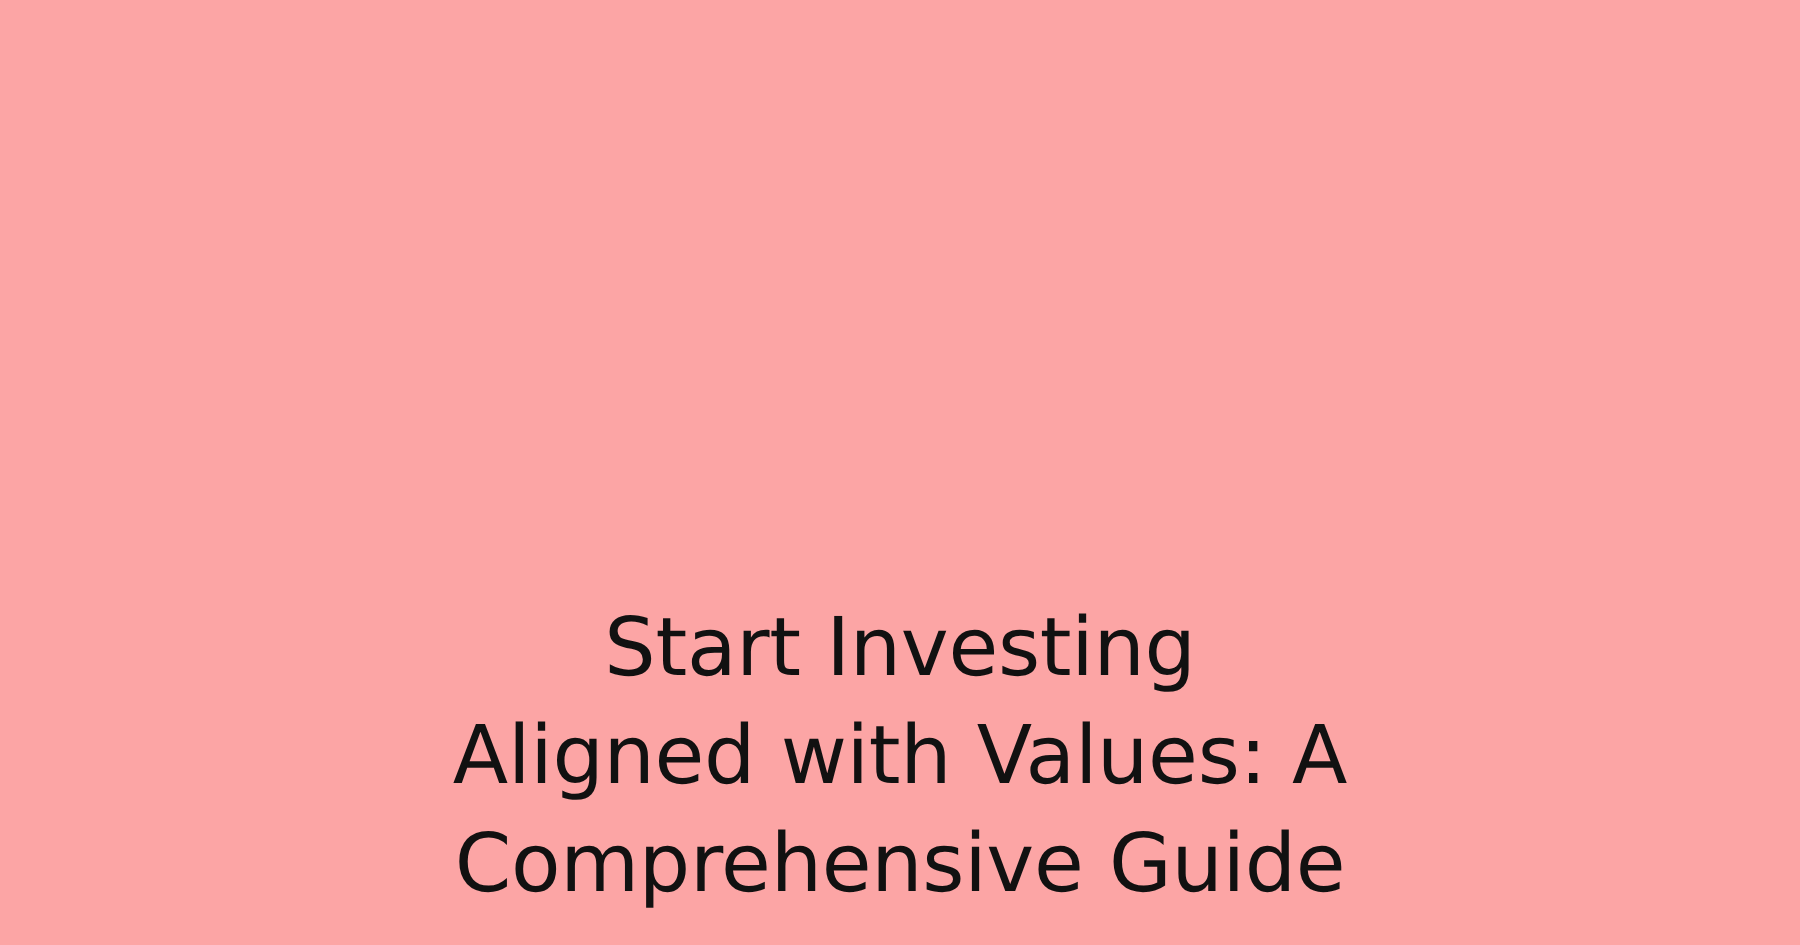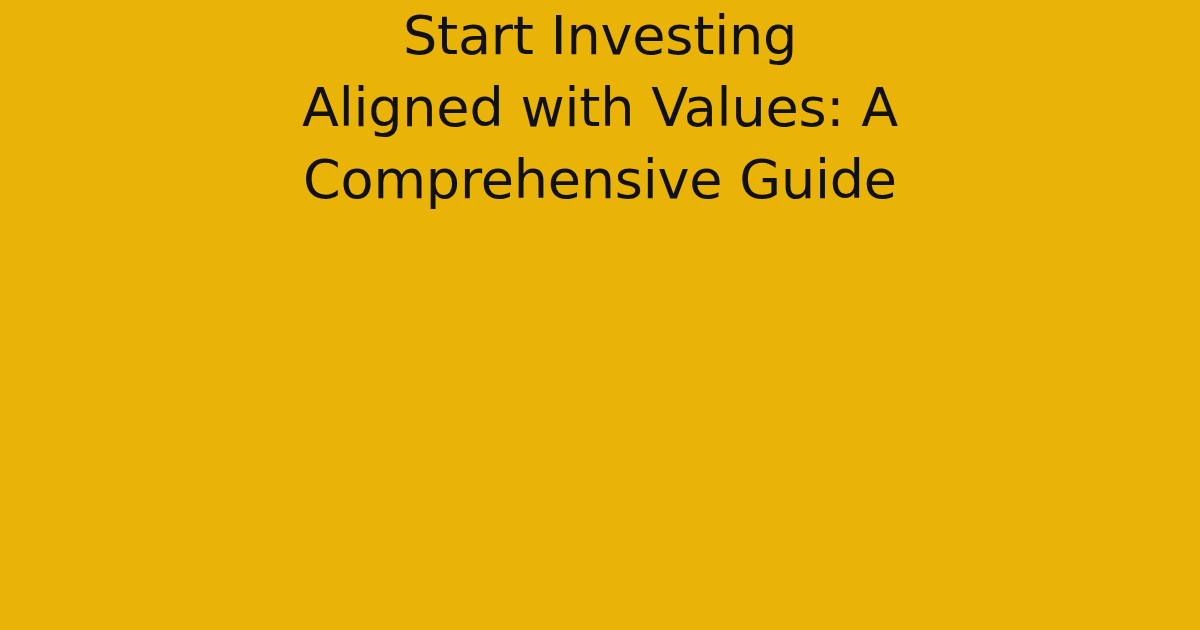--- a/index.html
+++ b/index.html
@@ -14,23 +14,23 @@
     background: #ffffff;
     font-family: "DejaVu Sans", "Liberation Sans", sans-serif;
     -webkit-font-smoothing: antialiased;
     overflow: hidden;
   }
 
   .card {
     box-sizing: border-box;
     width: 1200px;
     height: 630px;
-    background: #eab308;
+    background: #fca5a5;
     display: flex;
-    align-items: flex-start;
+    align-items: flex-end;
     justify-content: center;
     padding: 0 60px 18px 60px;
   }
 
   .title-block {
     width: 600px;
     max-width: 600px;
     text-align: center;
   }
 

